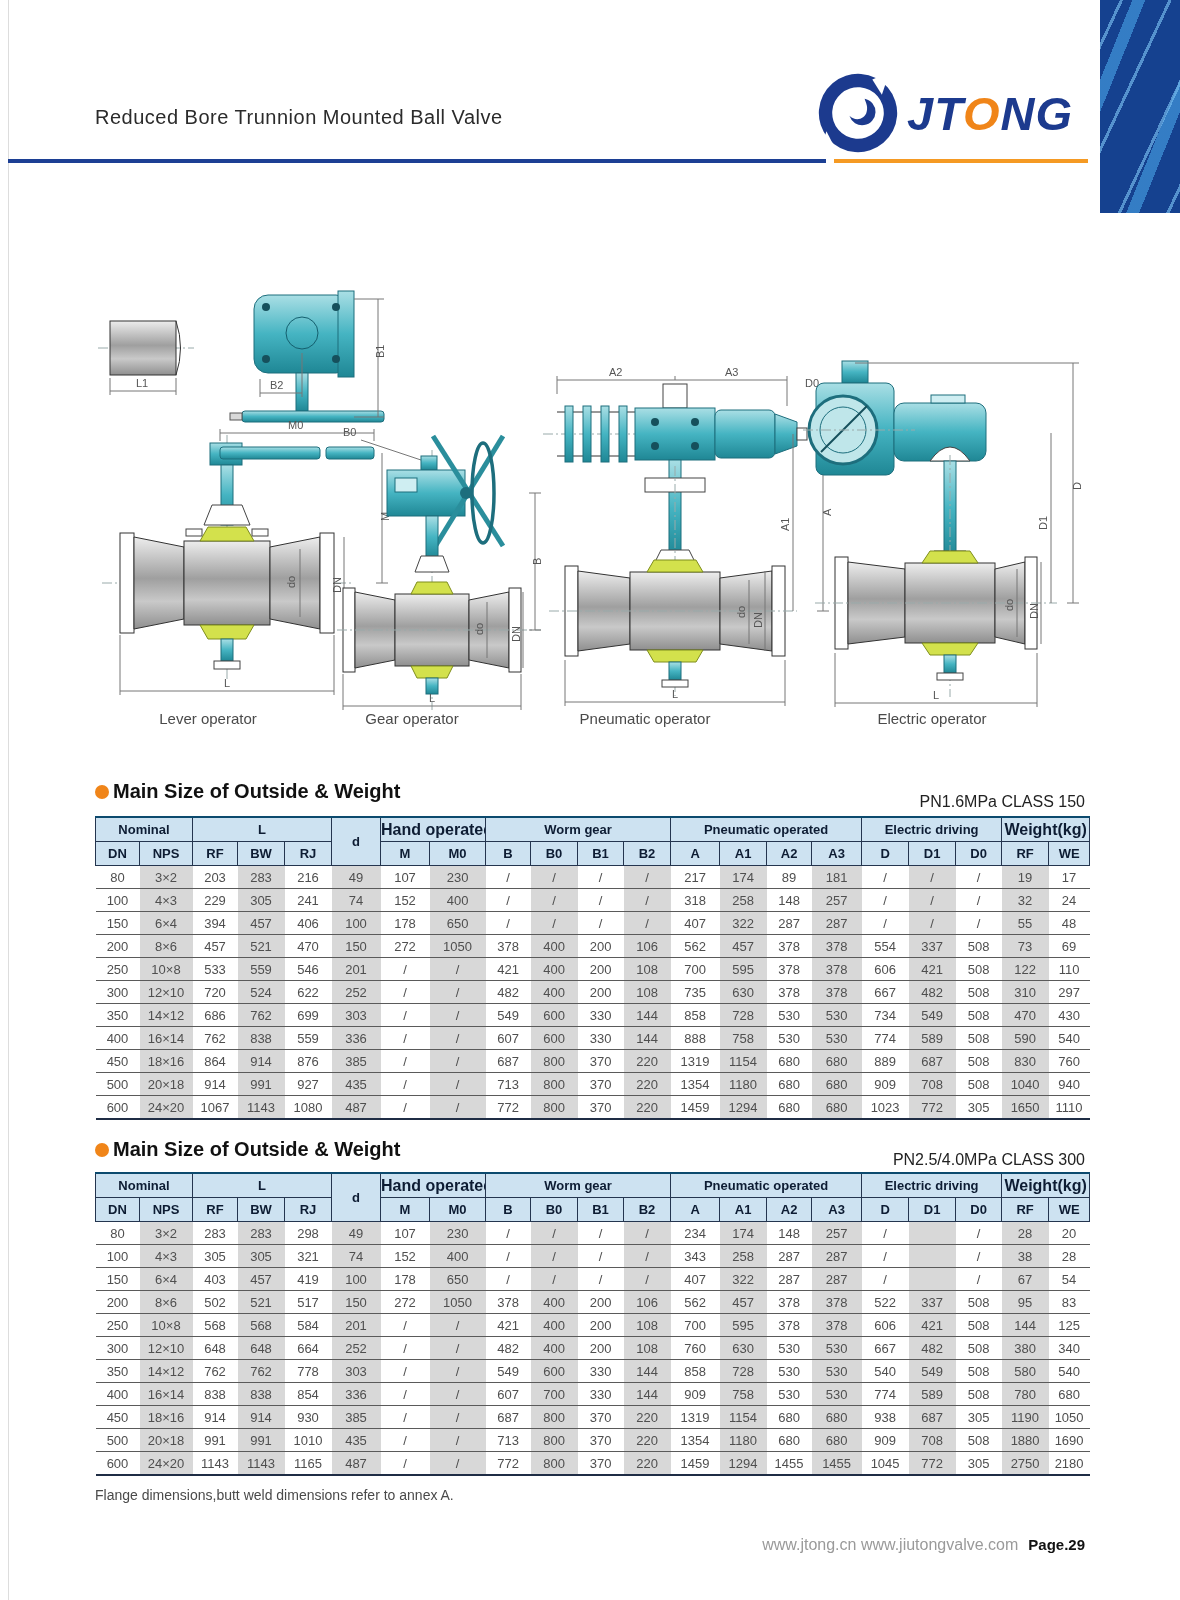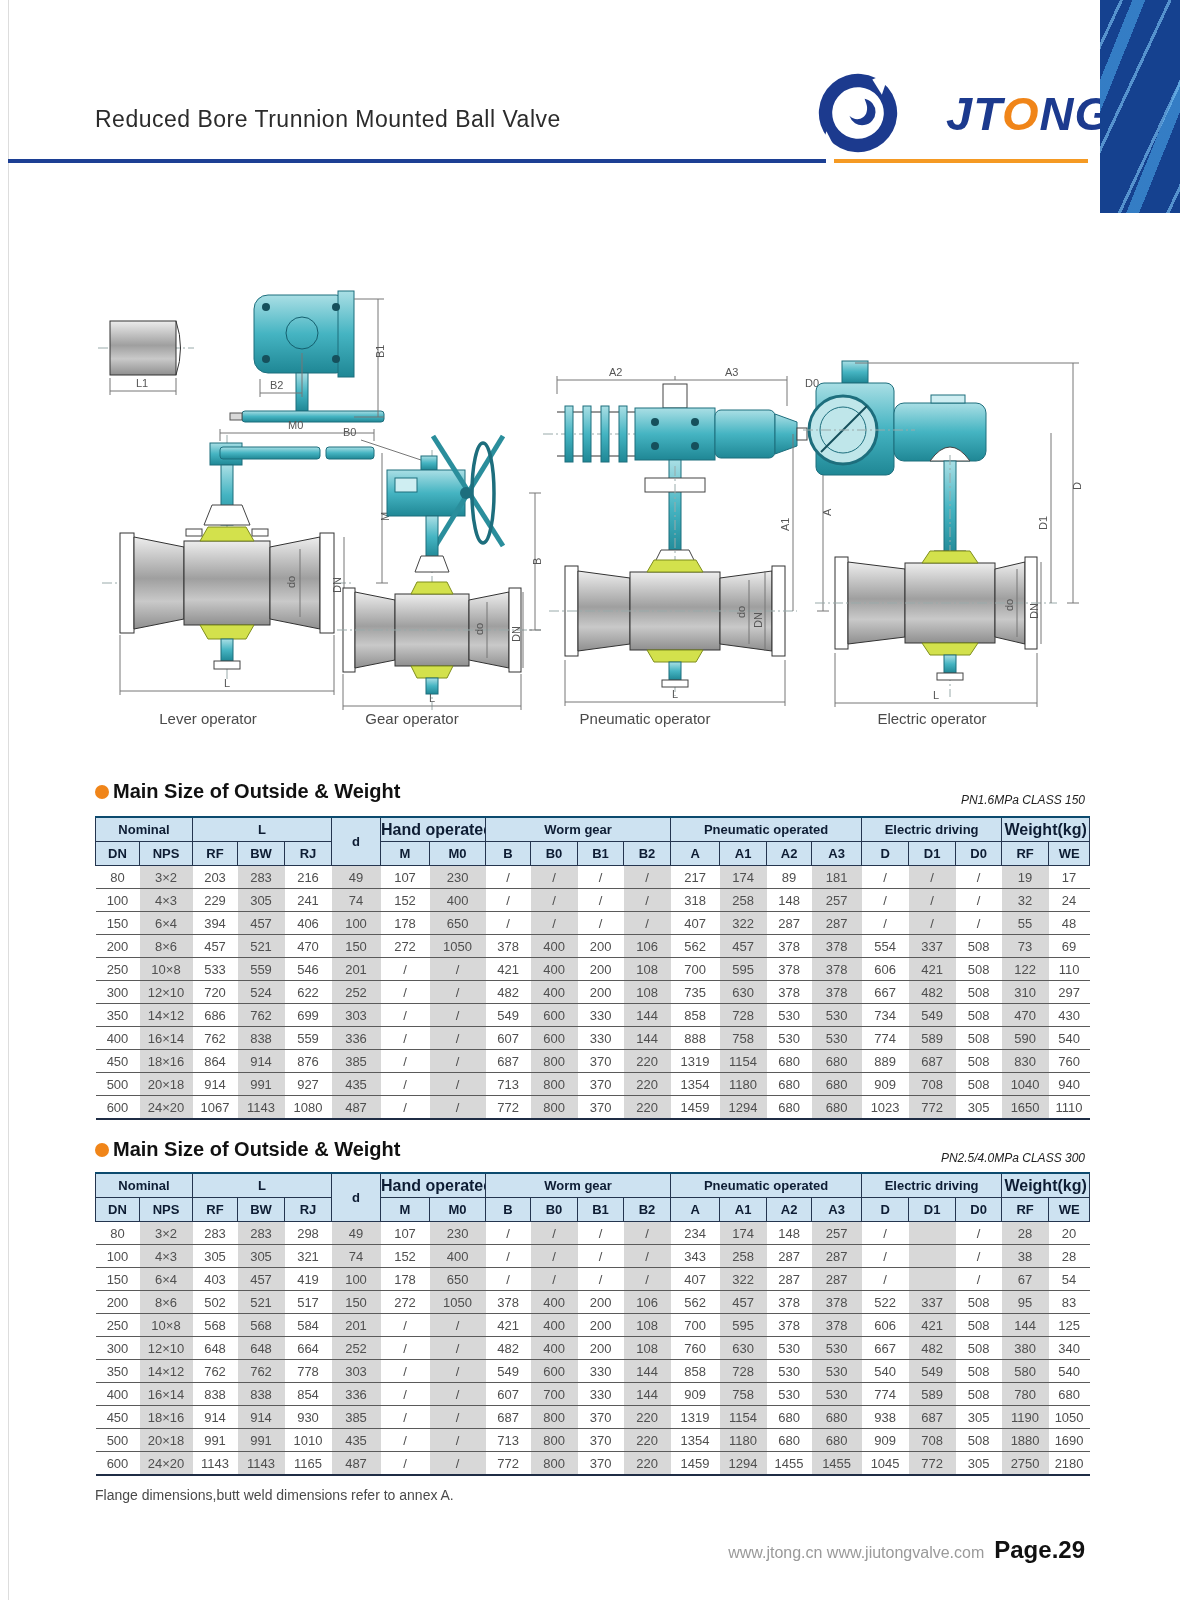--- a/index.html
+++ b/index.html
@@ -1,22 +1,22 @@
 <!DOCTYPE html>
 <html><head>
 <meta charset="utf-8">
 <style>
   html,body{margin:0;padding:0;background:#fff;}
   .page{position:relative;width:1180px;height:1600px;background:#fff;overflow:hidden;
         font-family:"Liberation Sans",sans-serif;color:#222;}
   .edge-line{position:absolute;left:8px;top:0;width:1px;height:1600px;background:#ddd;}
 
   
-  .doc-title{position:absolute;left:95px;top:106px;font-size:23px;color:#2b2b2b;letter-spacing:.5px;}
-  .logo{position:absolute;left:815px;top:70px;display:flex;align-items:center;gap:39px;}
+  .doc-title{position:absolute;left:95px;top:106px;font-size:20px;color:#2b2b2b;letter-spacing:.5px;}
+  .logo{position:absolute;left:815px;top:70px;display:flex;align-items:center;}
   .logo-text{font-size:47px;font-weight:800;color:#1c3a8e;letter-spacing:1px;line-height:1;margin-left:6px;font-style:italic;}
   .logo-text .o{color:#f08519;}
   .rule-blue{position:absolute;left:8px;top:159px;width:818px;height:4px;background:#1c3f94;}
   .rule-orange{position:absolute;left:834px;top:159px;width:254px;height:4px;background:#f59a23;}
   .corner{position:absolute;left:1100px;top:0;width:80px;height:213px;background:#15418f;
     background-image:
       repeating-linear-gradient(115deg, rgba(120,190,240,0) 0 18px, rgba(120,190,240,.65) 18px 21px, rgba(120,190,240,0) 21px 44px),
       repeating-linear-gradient(112deg, rgba(40,110,190,0) 0 30px, rgba(60,140,210,.8) 30px 42px, rgba(40,110,190,0) 42px 74px);}
 
   .section-heading{position:absolute;left:95px;top:202px;font-size:19px;font-weight:bold;color:#111;display:flex;align-items:center;}
@@ -24,35 +24,35 @@
 
   
   .fig{position:absolute;}
   .fig-caption{position:absolute;top:710px;font-size:15px;color:#4a4a4a;text-align:center;width:200px;}
   svg text.dim{font-family:"Liberation Sans",sans-serif;font-size:11px;fill:#555;}
   svg .cl{stroke:#9aa;stroke-width:1;stroke-dasharray:10 3 2 3;fill:none;}
   svg .dl{stroke:#777;stroke-width:1;fill:none;}
 
   
   .tbl-title{position:absolute;font-size:20px;font-weight:bold;color:#111;display:flex;align-items:center;}
-  .tbl-class{position:absolute;font-size:12px;color:#222;font-style:italic;}
+  .tbl-class{position:absolute;font-size:16px;color:#222;}
   .tbl-wrap{position:absolute;width:990px;}
   table.dim-table{border-collapse:collapse;table-layout:fixed;width:990px;
     border-top:2px solid #0c4a6e;border-bottom:2px solid #1f2d45;}
   table.dim-table th{background:#cde2f1;border:1px solid #24354f;font-size:13px;font-weight:bold;
     color:#0d1c33;padding:1px 0;height:21px;text-align:center;overflow:hidden;white-space:nowrap;}
   table.dim-table th.small{font-size:16px;}
   table.dim-table td{text-align:center;font-size:13px;color:#4f4f4f;height:20px;
     border-top:1px solid #5a5a5a;padding:1px 0;overflow:hidden;white-space:nowrap;}
   table.dim-table td.shaded{background:#d8d8d8;}
 
   
   .foot-note{position:absolute;left:95px;top:1487px;font-size:14px;color:#4a4a4a;}
   .foot-right{position:absolute;right:95px;top:1536px;font-size:16px;color:#9a9a9a;}
-  .foot-right b{color:#111;font-size:24px;margin-left:10px;}
+  .foot-right b{color:#111;font-size:15px;margin-left:10px;}
 </style>
 </head>
 <body>
 
 <div class="page">
   <div class="edge-line"></div>
 
   <div class="doc-title">Reduced Bore Trunnion  Mounted Ball Valve</div>
   <div class="logo">
     <svg width="86" height="86" viewBox="0 0 90 90">

